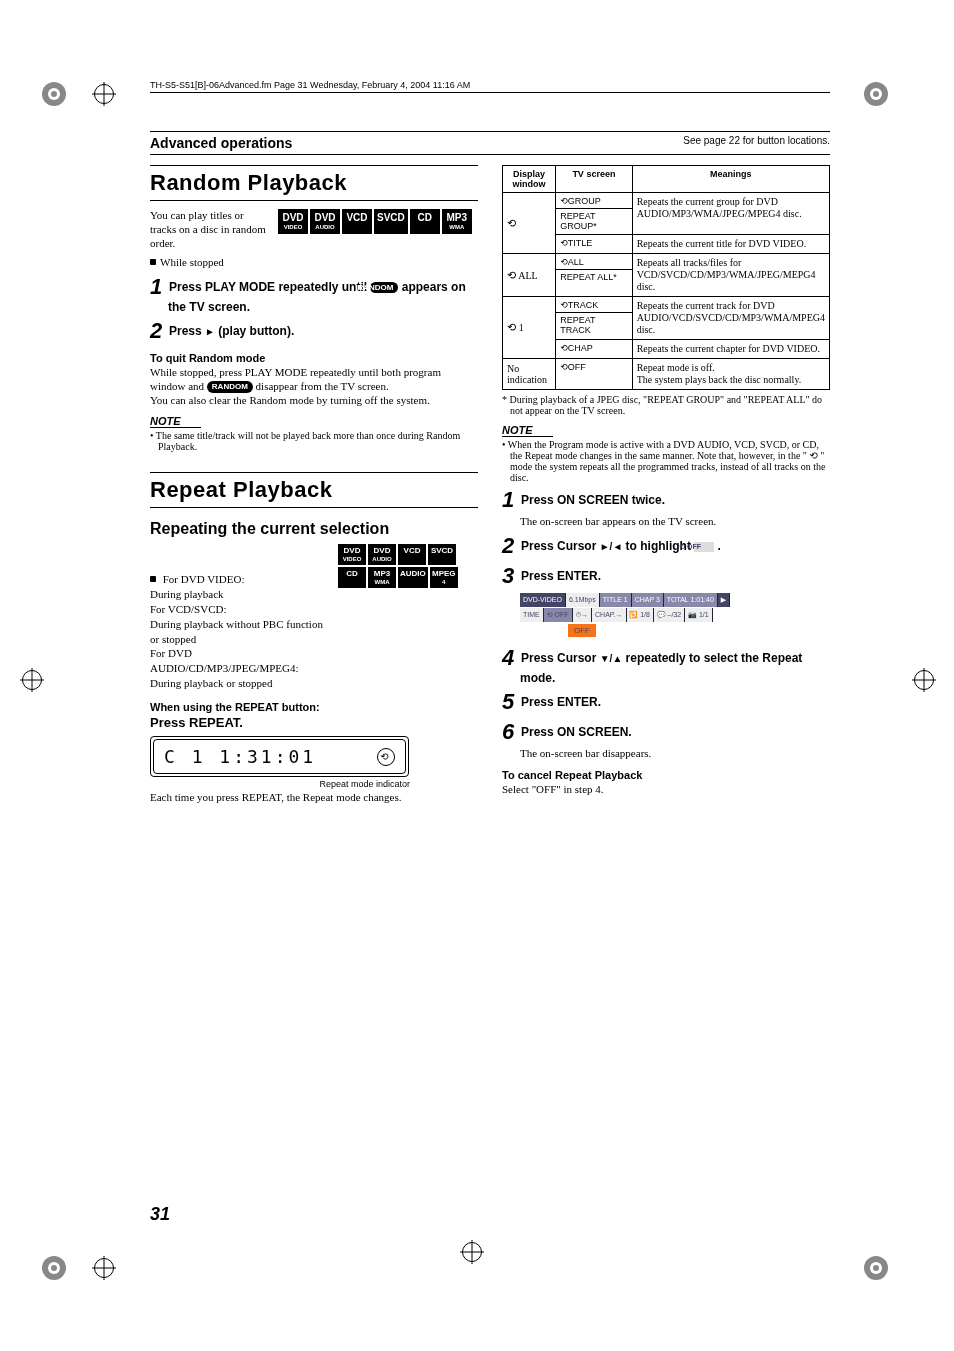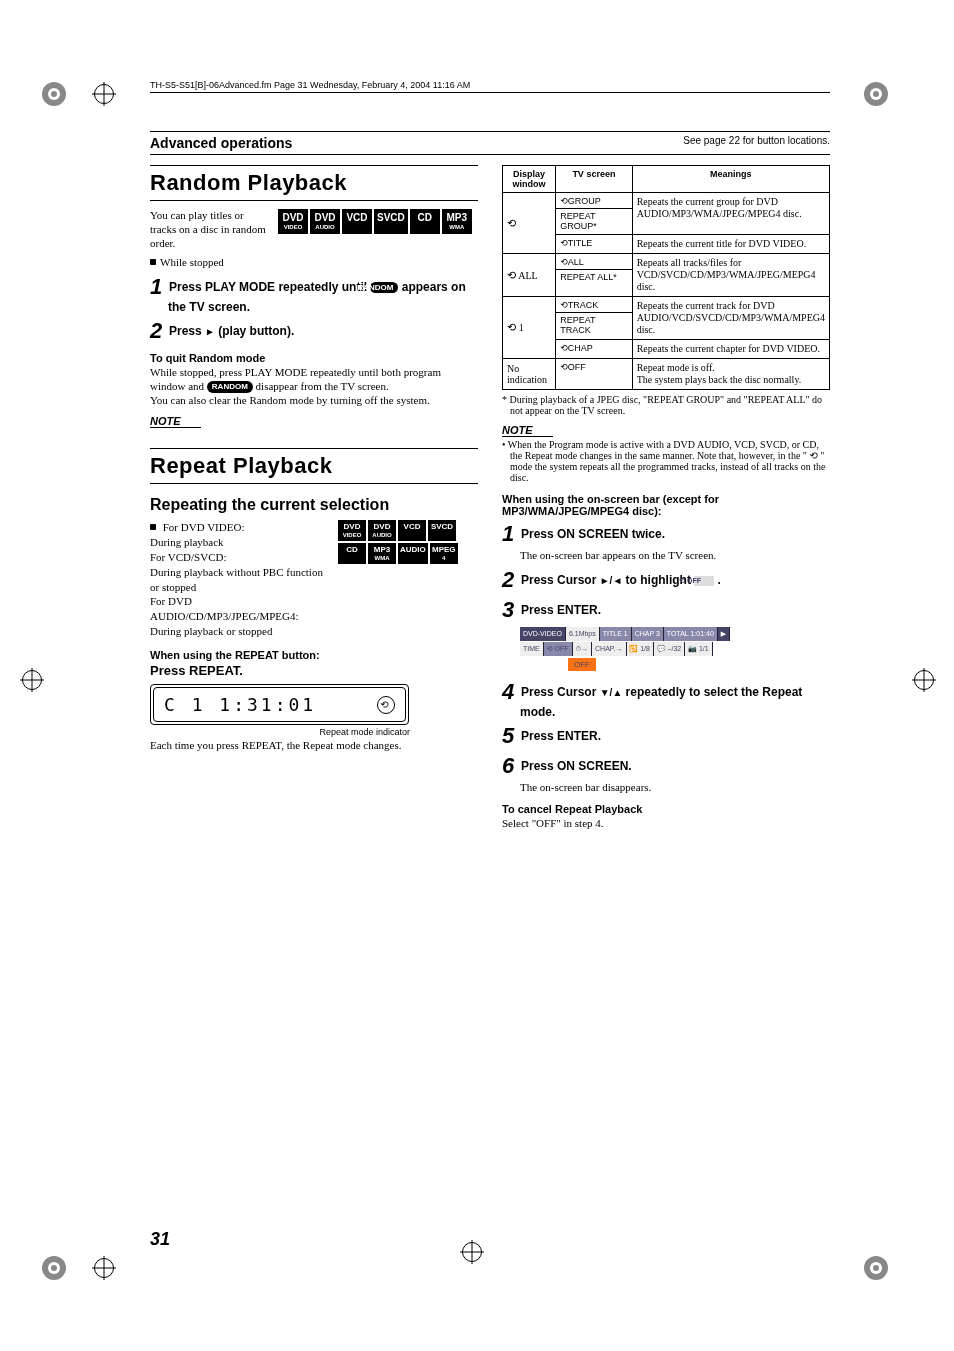--- a/index.html
+++ b/index.html
@@ -157,37 +157,38 @@
 
       <div class="sub-h">To quit Random mode</div>
       <div class="body">
         <span>While stopped, press PLAY MODE repeatedly until both program window and </span>
         <span class="pill">RANDOM</span>
         <span> disappear from the TV screen.</span><br>
         <span>You can also clear the Random mode by turning off the system.</span>
       </div>
 
       <div class="note-h">NOTE</div>
+      <div class="note-body">• <span>The same title/track will not be played back more than once during Random Playback.</span></div>
 
       
       <div class="h1" style="margin-top:20px;">Repeat Playback</div>
       <div class="h2">Repeating the current selection</div>
 
       <div style="overflow:hidden;">
         <div style="float:right; display:flex; flex-wrap:wrap; gap:2px; width:140px;" id="badges-repeat">
             <div class="badge badge-sm">DVD<span class="sub">VIDEO</span></div>
             <div class="badge badge-sm">DVD<span class="sub">AUDIO</span></div>
             <div class="badge badge-sm">VCD</div>
             <div class="badge badge-sm">SVCD</div>
             <div class="badge badge-sm">CD</div>
             <div class="badge badge-sm">MP3<span class="sub">WMA</span></div>
             <div class="badge badge-sm">AUDIO</div>
             <div class="badge badge-sm">MPEG<span class="sub">4</span></div>
           </div>
-        <div class="repeat-context" style="width:180px;">
+        <div class="repeat-context" style="width:180px;margin-top:28px;">
           <span class="sq-black"></span>
           <span id="ctx-lines">For DVD VIDEO:<br>During playback<br>For VCD/SVCD:<br>During playback without PBC function or stopped<br>For DVD AUDIO/CD/MP3/JPEG/MPEG4:<br>During playback or stopped</span>
         </div>
       </div>
 
       <div class="bold-when">When using the REPEAT button:</div>
       <div class="step-text" style="font-size:13px; margin-top:2px;">Press REPEAT.</div>
 
       <div class="lcd">
         <div class="lcd-outer">
@@ -260,21 +261,20 @@
               <td class="mean-cell">Repeat mode is off.<br>The system plays back the disc normally.</td>
             </tr>
           </tbody>
       </table>
 
       <div class="footnote">* During playback of a JPEG disc, "REPEAT GROUP" and "REPEAT ALL" do not appear on the TV screen.</div>
 
       <div class="note-h">NOTE</div>
       <div class="note-body">• <span>When the Program mode is active with a DVD AUDIO, VCD, SVCD, or CD, the Repeat mode changes in the same manner. Note that, however, in the " ⟲ " mode the system repeats all the programmed tracks, instead of all tracks on the disc.</span></div>
 
-      <div class="bold-when" style="margin-top:10px;">When using the on-screen bar (except for MP3/WMA/JPEG/MPEG4 disc):</div>
 
       <div class="step-line">
         <span class="step-num">1</span>
         <span class="step-text">Press ON SCREEN twice.</span>
       </div>
       <div class="body" style="padding-left:18px;">The on-screen bar appears on the TV screen.</div>
 
       <div class="step-line">
         <span class="step-num">2</span>
         <span class="step-text">

